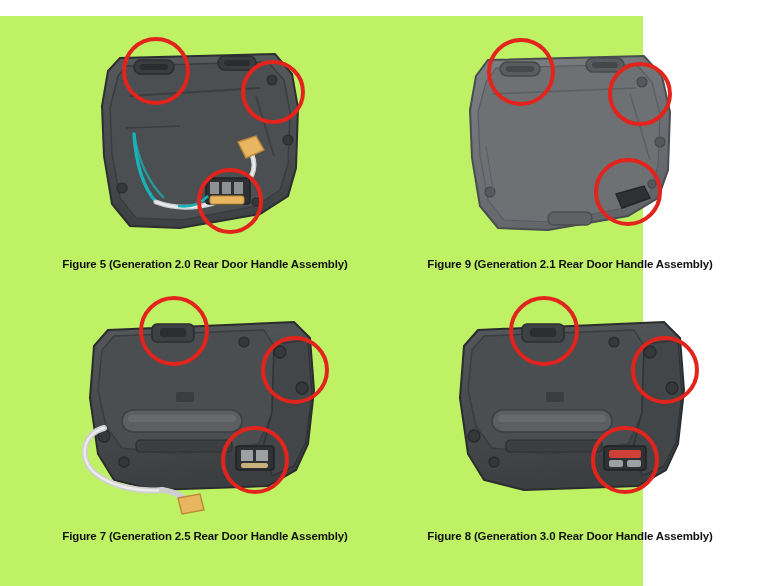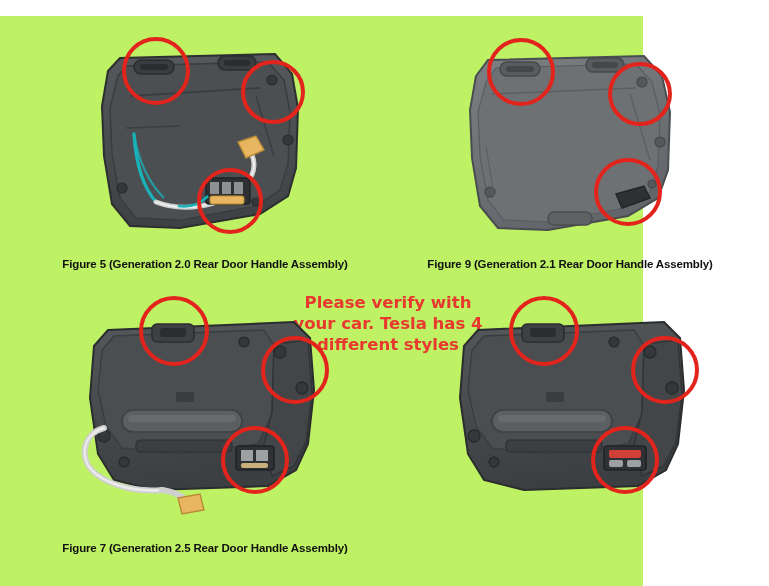--- a/index.html
+++ b/index.html
@@ -135,21 +135,20 @@
       <path d="M56,110 L64,160" stroke="#5c6063" stroke-width="1.2" fill="none"></path>
 
       <path d="M186,158 L214,150 L220,162 L192,172 Z" fill="#2f3134" stroke="#232527" stroke-width="1.4"></path>
     </svg>
     <div class="ring" style="left:57px; top:2px; width:68px; height:68px;"></div>
     <div class="ring" style="left:178px; top:26px; width:64px; height:64px;"></div>
     <div class="ring" style="left:164px; top:122px; width:68px; height:68px;"></div>
   </div>
   <div class="caption" style="left:380px; top:242px; width:380px;">Figure 9 (Generation 2.1 Rear Door Handle Assembly)</div>
 
-  <div class="note">Please verify with your car. Tesla has 4 different styles</div>
 
   <div class="fig" style="left:58px; top:278px; width:320px; height:222px;">
     <svg width="320" height="222" viewBox="0 0 320 222">
       <defs>
         <linearGradient id="g7" x1="0" y1="0" x2="0.2" y2="1">
           <stop offset="0" stop-color="#55585b"></stop>
           <stop offset="1" stop-color="#3c3f42"></stop>
         </linearGradient>
       </defs>
 
@@ -183,21 +182,21 @@
 
       <rect x="178" y="152" width="38" height="24" rx="3" fill="#2f3134" stroke="#212325" stroke-width="1.5"></rect>
       <rect x="183" y="156" width="12" height="11" fill="#9ea1a4"></rect>
       <rect x="198" y="156" width="12" height="11" fill="#9ea1a4"></rect>
       <rect x="183" y="169" width="27" height="5" rx="2" fill="#c9b07a"></rect>
     </svg>
     <div class="ring" style="left:81px; top:2px; width:70px; height:70px;"></div>
     <div class="ring" style="left:203px; top:42px; width:68px; height:68px;"></div>
     <div class="ring" style="left:163px; top:132px; width:68px; height:68px;"></div>
   </div>
-  <div class="caption" style="left:15px; top:514px; width:380px;margin-top:12px;">Figure 7 (Generation 2.5 Rear Door Handle Assembly)</div>
+  <div class="caption" style="left:15px; top:514px; width:380px;">Figure 7 (Generation 2.5 Rear Door Handle Assembly)</div>
 
   <div class="fig" style="left:428px; top:278px; width:320px; height:222px;">
     <svg width="320" height="222" viewBox="0 0 320 222">
       <defs>
         <linearGradient id="g8" x1="0" y1="0" x2="0.2" y2="1">
           <stop offset="0" stop-color="#55585b"></stop>
           <stop offset="1" stop-color="#3c3f42"></stop>
         </linearGradient>
       </defs>
       <path d="M36,52 L50,36 L236,28 L252,44 L256,96 L250,150 L238,176 L210,192 L96,196 L56,186 L40,160 L32,104 Z" fill="url(#g8)" stroke="#2a2c2e" stroke-width="2"></path>
@@ -217,14 +216,15 @@
 
       <rect x="176" y="152" width="42" height="24" rx="3" fill="#2f3134" stroke="#212325" stroke-width="1.5"></rect>
       <rect x="181" y="156" width="32" height="8" rx="2" fill="#cf4036"></rect>
       <rect x="181" y="166" width="14" height="7" rx="2" fill="#9ea1a4"></rect>
       <rect x="199" y="166" width="14" height="7" rx="2" fill="#9ea1a4"></rect>
     </svg>
     <div class="ring" style="left:81px; top:2px; width:70px; height:70px;"></div>
     <div class="ring" style="left:203px; top:42px; width:68px; height:68px;"></div>
     <div class="ring" style="left:163px; top:132px; width:68px; height:68px;"></div>
   </div>
+  <div class="caption" style="left:380px; top:514px; width:380px;">Figure 8 (Generation 3.0 Rear Door Handle Assembly)</div>
 
 </div>
 
 </body></html>

